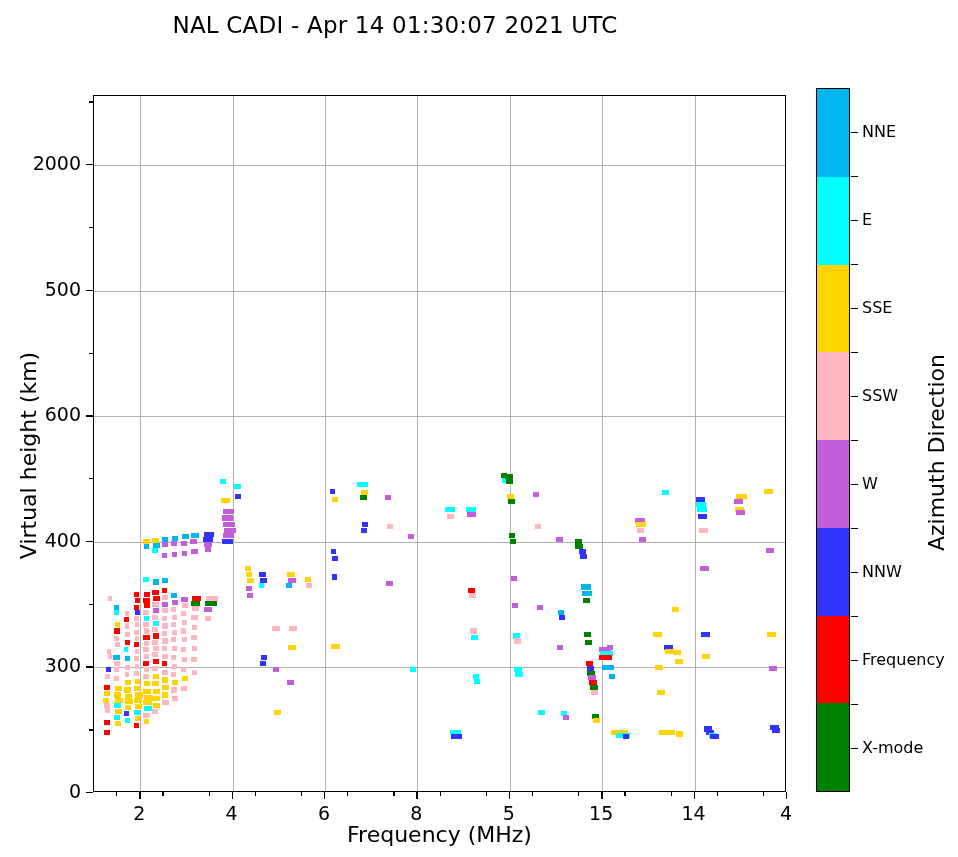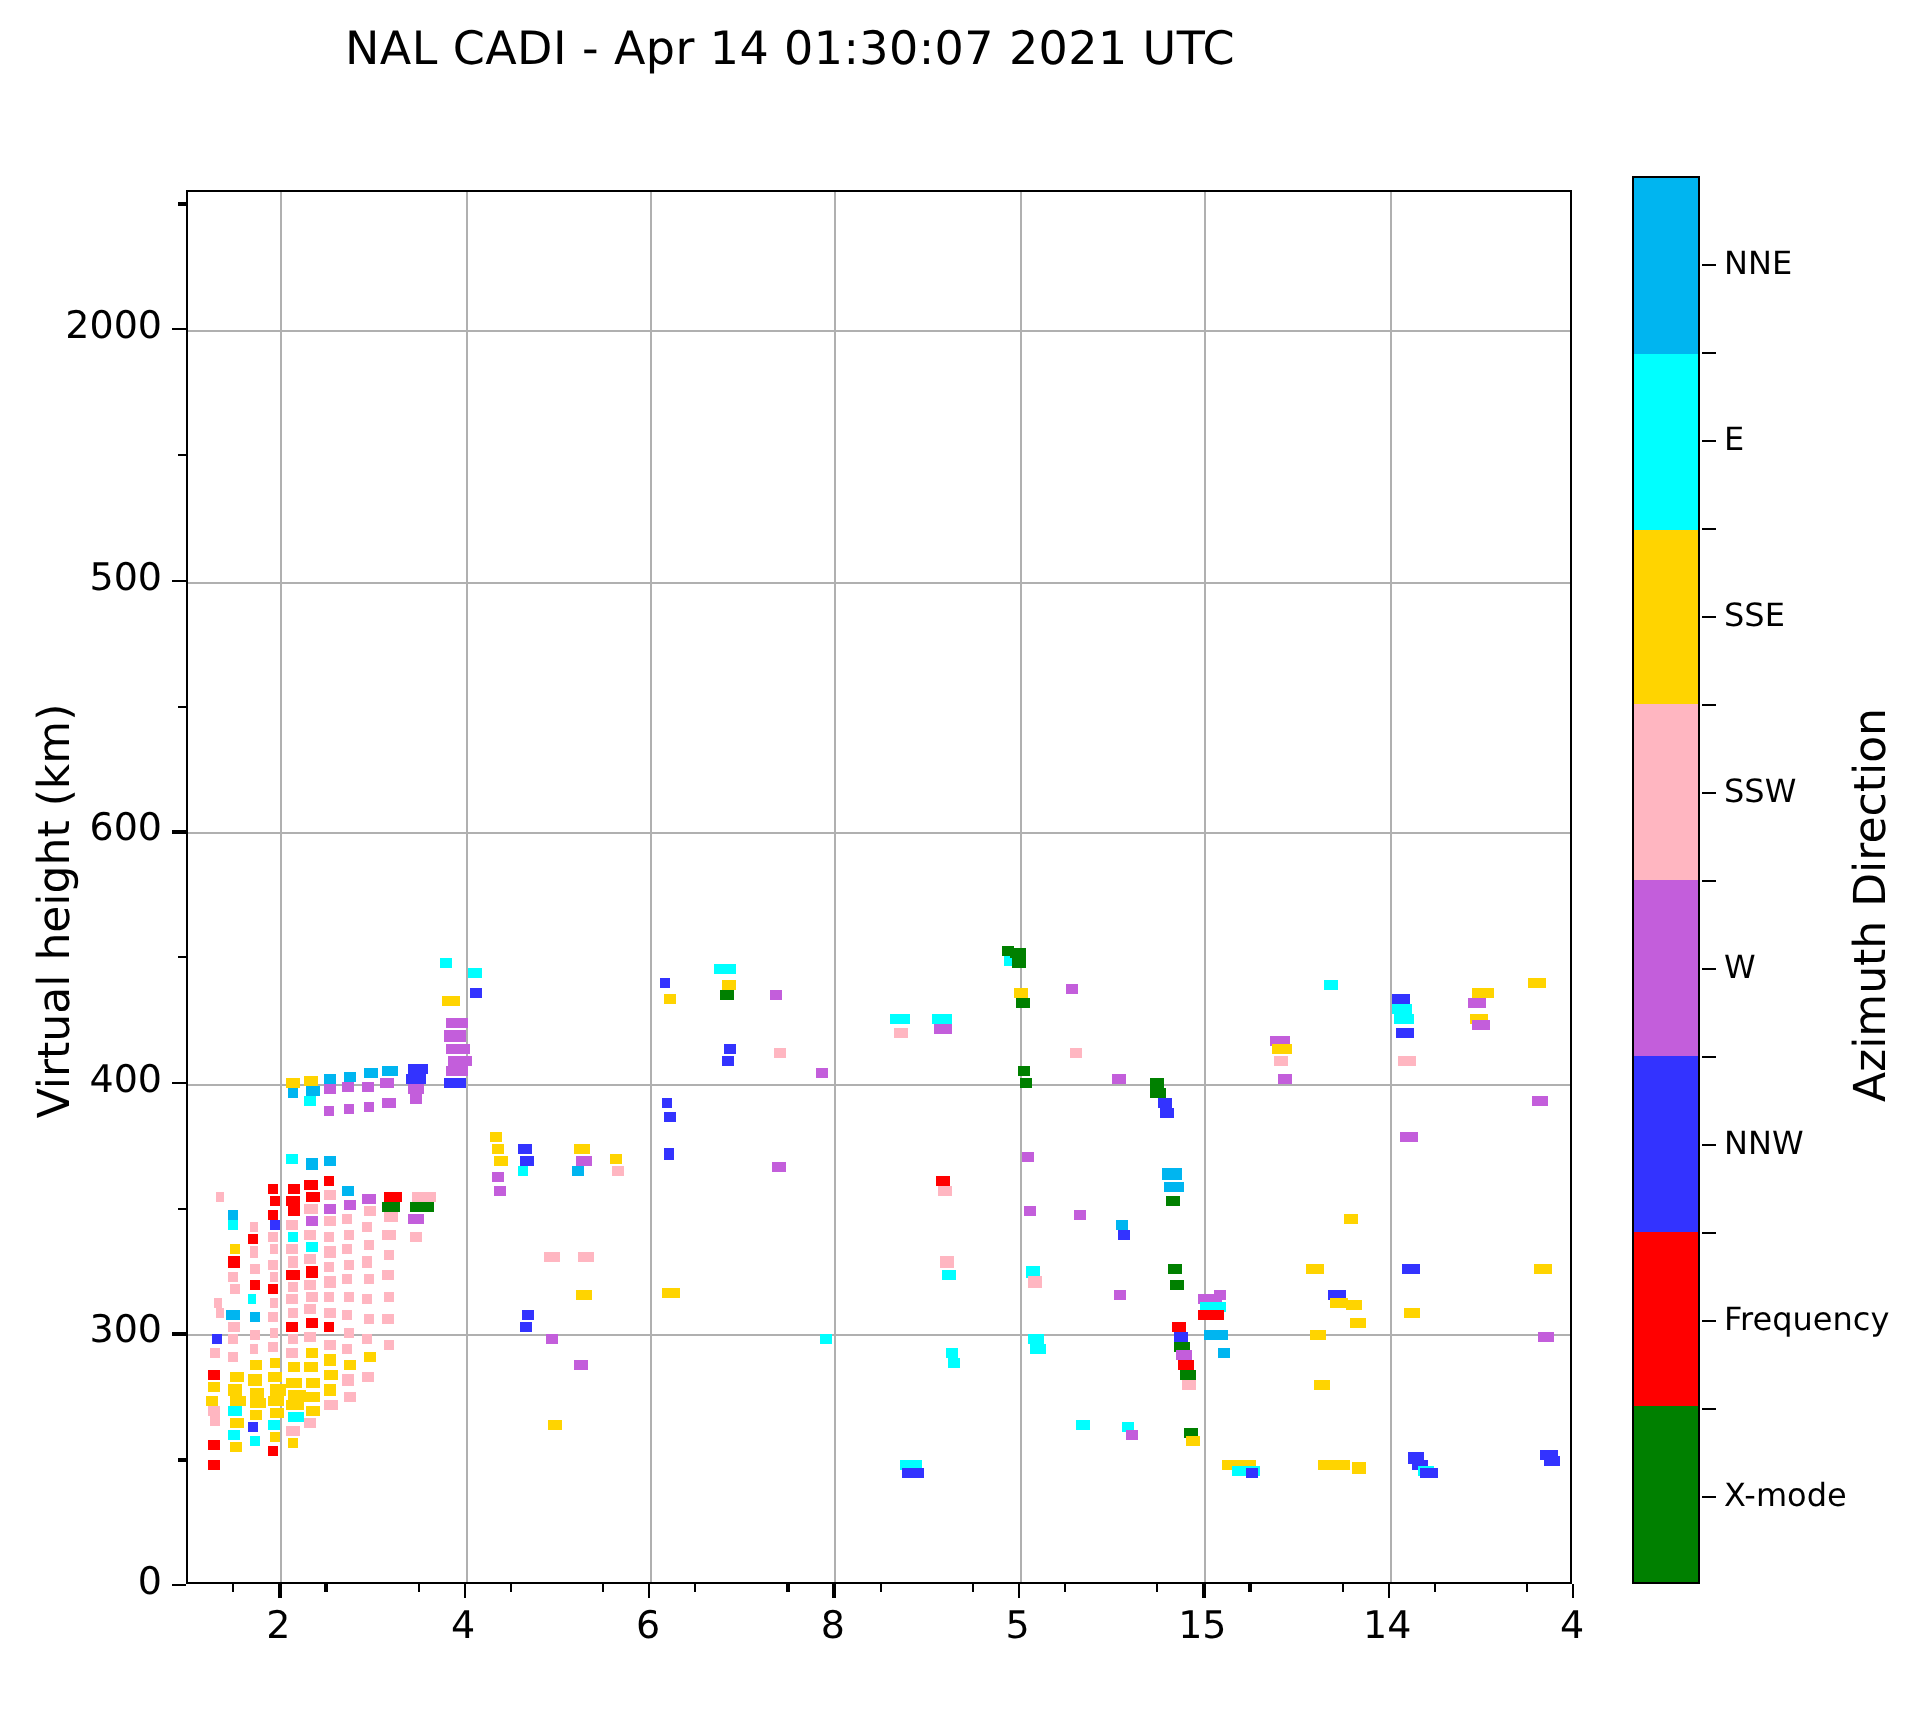--- a/index.html
+++ b/index.html
@@ -459,20 +459,21 @@
       <div class="tick-y" style="top: 164.1px; left: 86px; width: 7px;"></div>
       <div class="lbl-y" style="left: 21px; top: 152.1px;">2000</div>
       <div class="tick-y" style="top: 729.2px; left: 89px; width: 4px;"></div>
       <div class="tick-y" style="top: 603.6px; left: 89px; width: 4px;"></div>
       <div class="tick-y" style="top: 478px; left: 89px; width: 4px;"></div>
       <div class="tick-y" style="top: 352.5px; left: 89px; width: 4px;"></div>
       <div class="tick-y" style="top: 226.9px; left: 89px; width: 4px;"></div>
       <div class="tick-y" style="top: 101.3px; left: 89px; width: 4px;"></div>
     </div>
 
+  <div class="ax-title-x">Frequency (MHz)</div>
   <div class="ax-title-y">Virtual height (km)</div>
 
   <div id="cbar">
       <div class="cseg" style="height: 12.5%; background: rgb(0, 181, 240);"></div>
       <div class="cseg" style="height: 12.5%; background: rgb(0, 255, 255);"></div>
       <div class="cseg" style="height: 12.5%; background: rgb(255, 212, 0);"></div>
       <div class="cseg" style="height: 12.5%; background: rgb(255, 182, 193);"></div>
       <div class="cseg" style="height: 12.5%; background: rgb(195, 94, 219);"></div>
       <div class="cseg" style="height: 12.5%; background: rgb(51, 51, 255);"></div>
       <div class="cseg" style="height: 12.5%; background: rgb(255, 0, 0);"></div>

